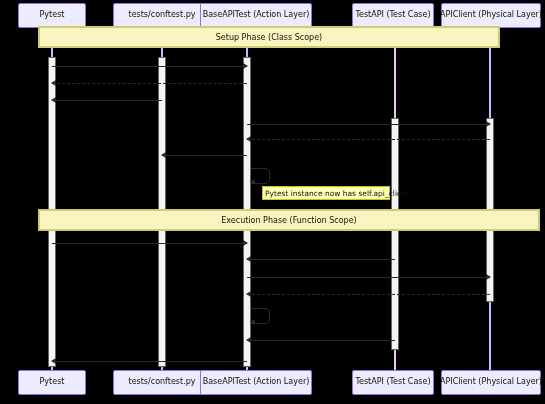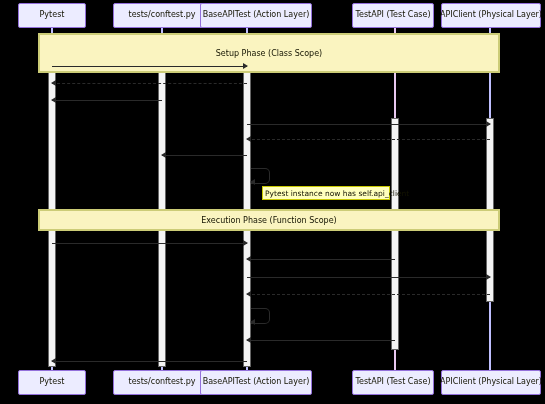--- a/index.html
+++ b/index.html
@@ -110,21 +110,21 @@
   <div class="actor" style="left:200px;top:3px;width:112px;height:25px;">
     <span>BaseAPITest (Action Layer)</span>
   </div>
   <div class="actor" style="left:352px;top:3px;width:82px;height:25px;">
     <span>TestAPI (Test Case)</span>
   </div>
   <div class="actor" style="left:441px;top:3px;width:100px;height:25px;">
     <span>APIClient (Physical Layer)</span>
   </div>
 
-  <div class="phase" style="left:38px;top:33px;width:462px;height:40px;">
+  <div class="phase" style="left:38px;top:26px;width:462px;height:22px;">
     <span>Setup Phase (Class Scope)</span>
   </div>
 
   <div class="msg right" style="left:52px;top:66px;width:195px;">
     <div class="line"></div>
     <div class="head"></div>
     <div class="lbl"></div>
   </div>
 
   <div class="msg left dashed" style="left:52px;top:83px;width:195px;">
@@ -160,21 +160,21 @@
   <div class="selfmsg" style="left:251px;top:168px;width:18px;height:14px;">
     <div class="box"></div>
     <div class="head"></div>
     <div class="lbl"></div>
   </div>
 
   <div class="note" style="left:262px;top:186px;width:128px;height:14px;">
     <span>Pytest instance now has self.api_client</span>
   </div>
 
-  <div class="phase" style="left:38px;top:209px;width:462px;height:22px;">
+  <div class="phase" style="left:38px;top:209px;width:502px;height:22px;">
     <span>Execution Phase (Function Scope)</span>
   </div>
 
   <div class="msg right" style="left:52px;top:243px;width:195px;">
     <div class="line"></div>
     <div class="head"></div>
     <div class="lbl"></div>
   </div>
 
   <div class="msg left" style="left:247px;top:259px;width:148px;">

